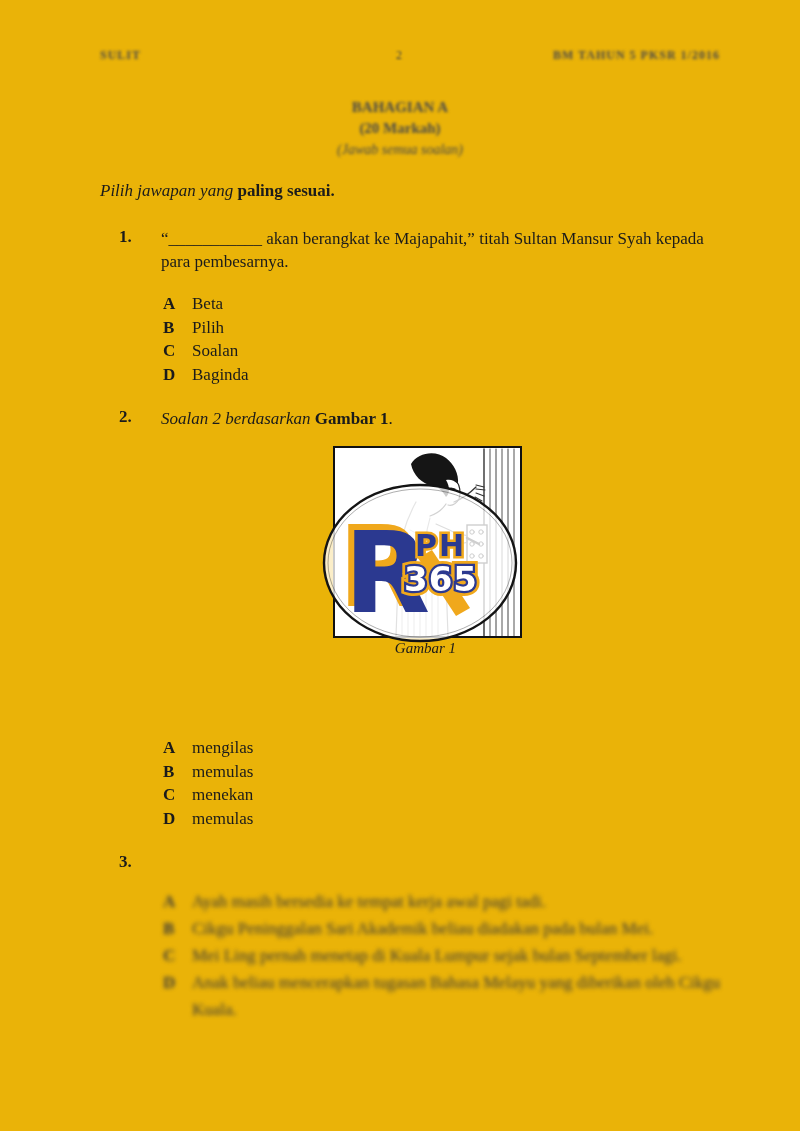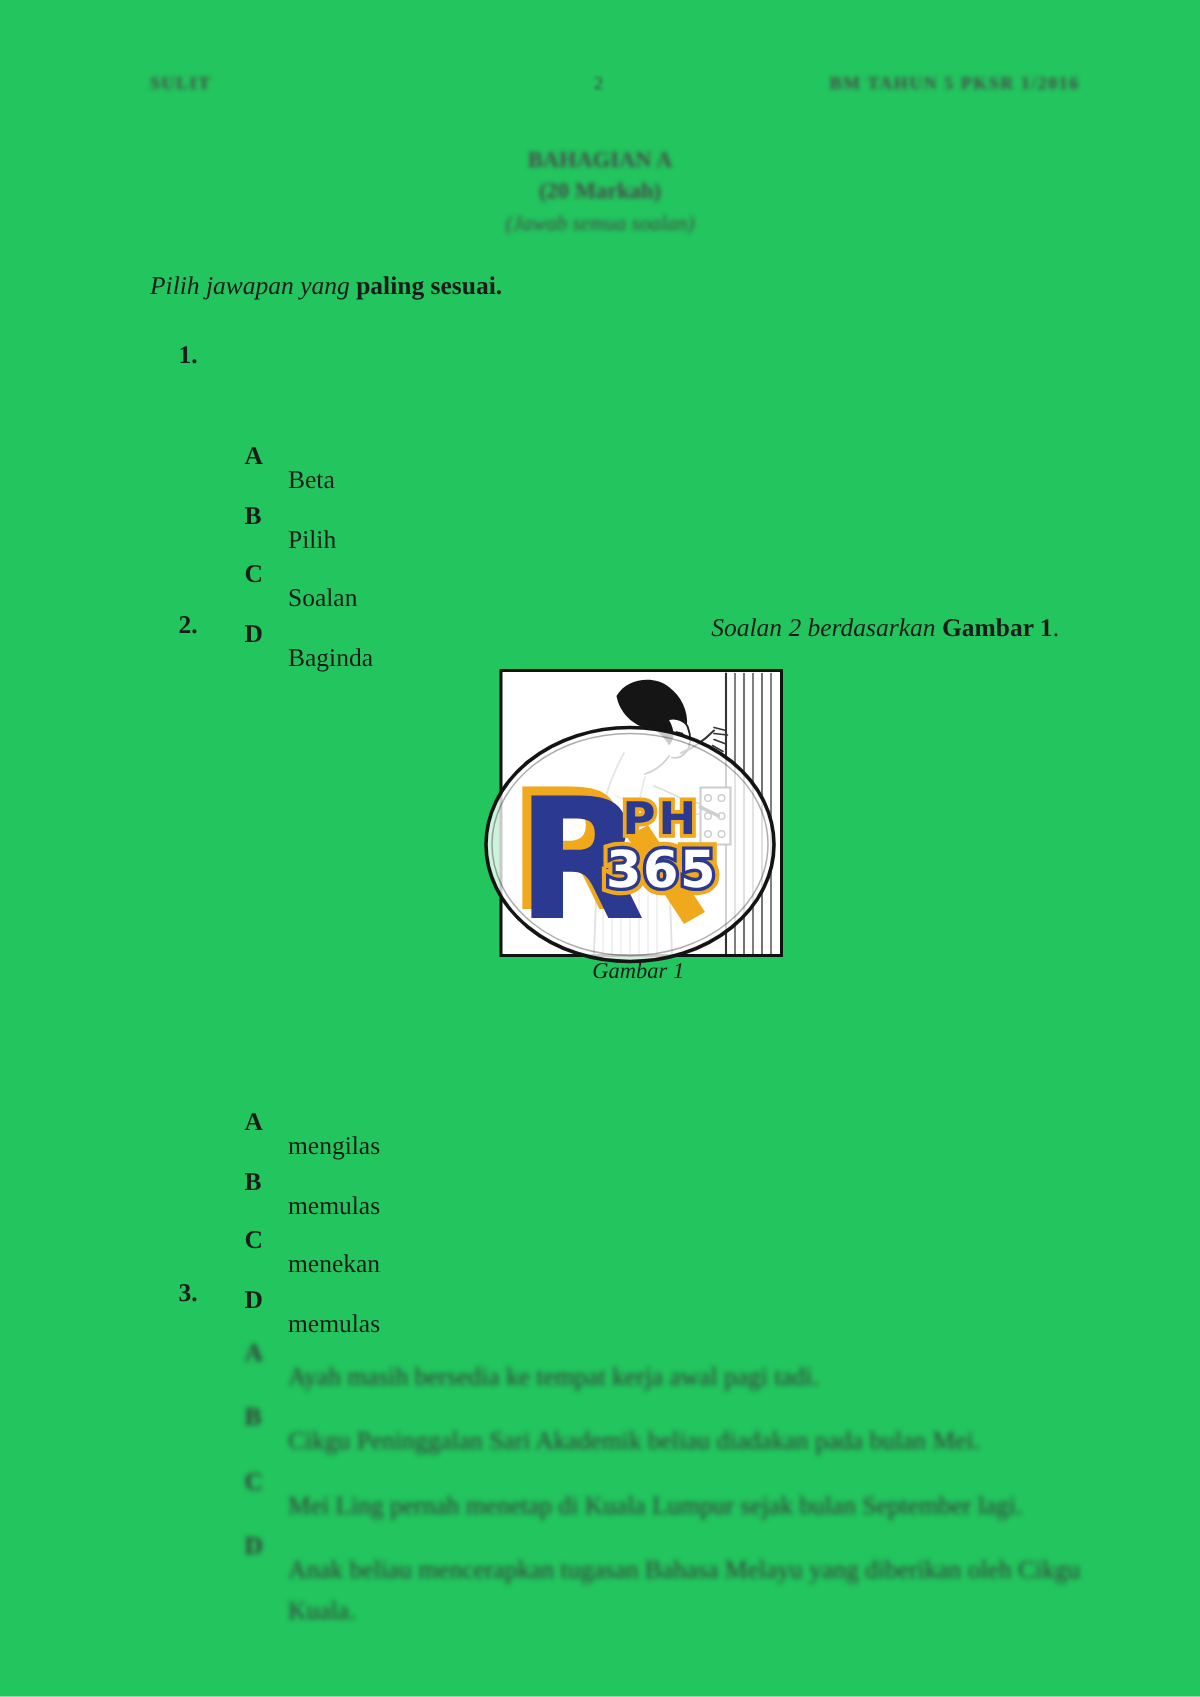--- a/index.html
+++ b/index.html
@@ -1,35 +1,35 @@
 <!DOCTYPE html>
 <html><head>
 <meta charset="utf-8">
 <style>
   html,body{margin:0;padding:0;background:#e8e8e8;}
-  .page{position:relative;width:800px;height:1131px;background:#22c55e;margin:0 auto;
+  .page{position:relative;width:800px;height:1131px;background:#eab308;margin:0 auto;
         font-family:"Liberation Serif", serif;color:#1b1b1b;overflow:hidden;}
   .page *{box-sizing:border-box;}
   .abs{position:absolute;}
   .blur{filter:blur(1.5px);color:#4a4a4a;}
   .blur2{filter:blur(1.9px);color:#3a3a3a;}
   .hdr{font-size:12px;letter-spacing:1px;}
   .title-block{left:0;top:97px;width:800px;text-align:center;line-height:21px;font-size:15px;}
   .title-block .t1,.title-block .t2{font-weight:bold;}
   .title-block .t3{font-style:italic;font-size:14px;}
   .instr{left:100px;top:181px;font-size:17px;}
   .it{font-style:italic;}
   .bd{font-weight:bold;}
   .qnum{font-weight:bold;font-size:17px;}
   .qtext{font-size:17px;line-height:23px;width:545px;}
   .opts{font-size:17px;line-height:23.5px;}
   .opts3{font-size:17px;line-height:27px;}
   .opt-row{display:flex;}
   .opt-letter{font-weight:bold;width:29px;flex:0 0 29px;}
-  .opt-text{width:516px;margin-top:16px;}
+  .opt-text{width:516px;}
   .fig-caption{font-style:italic;font-size:15px;text-align:center;}
 </style>
 </head>
 <body>
 
 <div class="page">
 
   <div class="abs hdr blur bd" style="left:100px;top:48px;">SULIT</div>
   <div class="abs hdr" style="left:396px;top:48px;filter:blur(1px);color:#444;">2</div>
   <div class="abs hdr blur bd" style="left:553px;top:48px;">BM TAHUN 5 PKSR 1/2016</div>
@@ -38,41 +38,42 @@
     <div class="t1 blur">BAHAGIAN A</div>
     <div class="t2 blur">(20 Markah)</div>
     <div class="t3 blur">(Jawab semua soalan)</div>
   </div>
 
   <div class="abs instr">
     <span class="it">Pilih jawapan yang </span><span class="bd">paling sesuai.</span>
   </div>
 
   <div class="abs qnum" style="left:119px;top:227px;">1.</div>
+  <div class="abs qtext" style="left:161px;top:227px;">“___________ akan berangkat ke Majapahit,” titah Sultan Mansur Syah kepada para pembesarnya.</div>
   <div class="abs opts" style="left:163px;top:292px;">
     <div class="opt-row">
       <span class="opt-letter">A</span>
       <span class="opt-text">Beta</span>
     </div>
     <div class="opt-row">
       <span class="opt-letter">B</span>
       <span class="opt-text">Pilih</span>
     </div>
     <div class="opt-row">
       <span class="opt-letter">C</span>
       <span class="opt-text">Soalan</span>
     </div>
     <div class="opt-row">
       <span class="opt-letter">D</span>
       <span class="opt-text">Baginda</span>
     </div>
   </div>
 
   <div class="abs qnum" style="left:119px;top:407px;">2.</div>
-  <div class="abs qtext" style="left:161px;top:407px;text-align:right;">
+  <div class="abs qtext" style="left:161px;top:407px;">
     <span class="it">Soalan 2 berdasarkan </span><span class="bd">Gambar 1</span><span>.</span>
   </div>
 
   <div class="abs" style="left:318px;top:440px;width:215px;height:215px;">
     <svg width="215" height="215" viewBox="0 0 215 215">
       <defs>
         <clipPath id="frameClip">
             <rect x="17" y="8" width="185" height="188"></rect>
           </clipPath>
       </defs>

